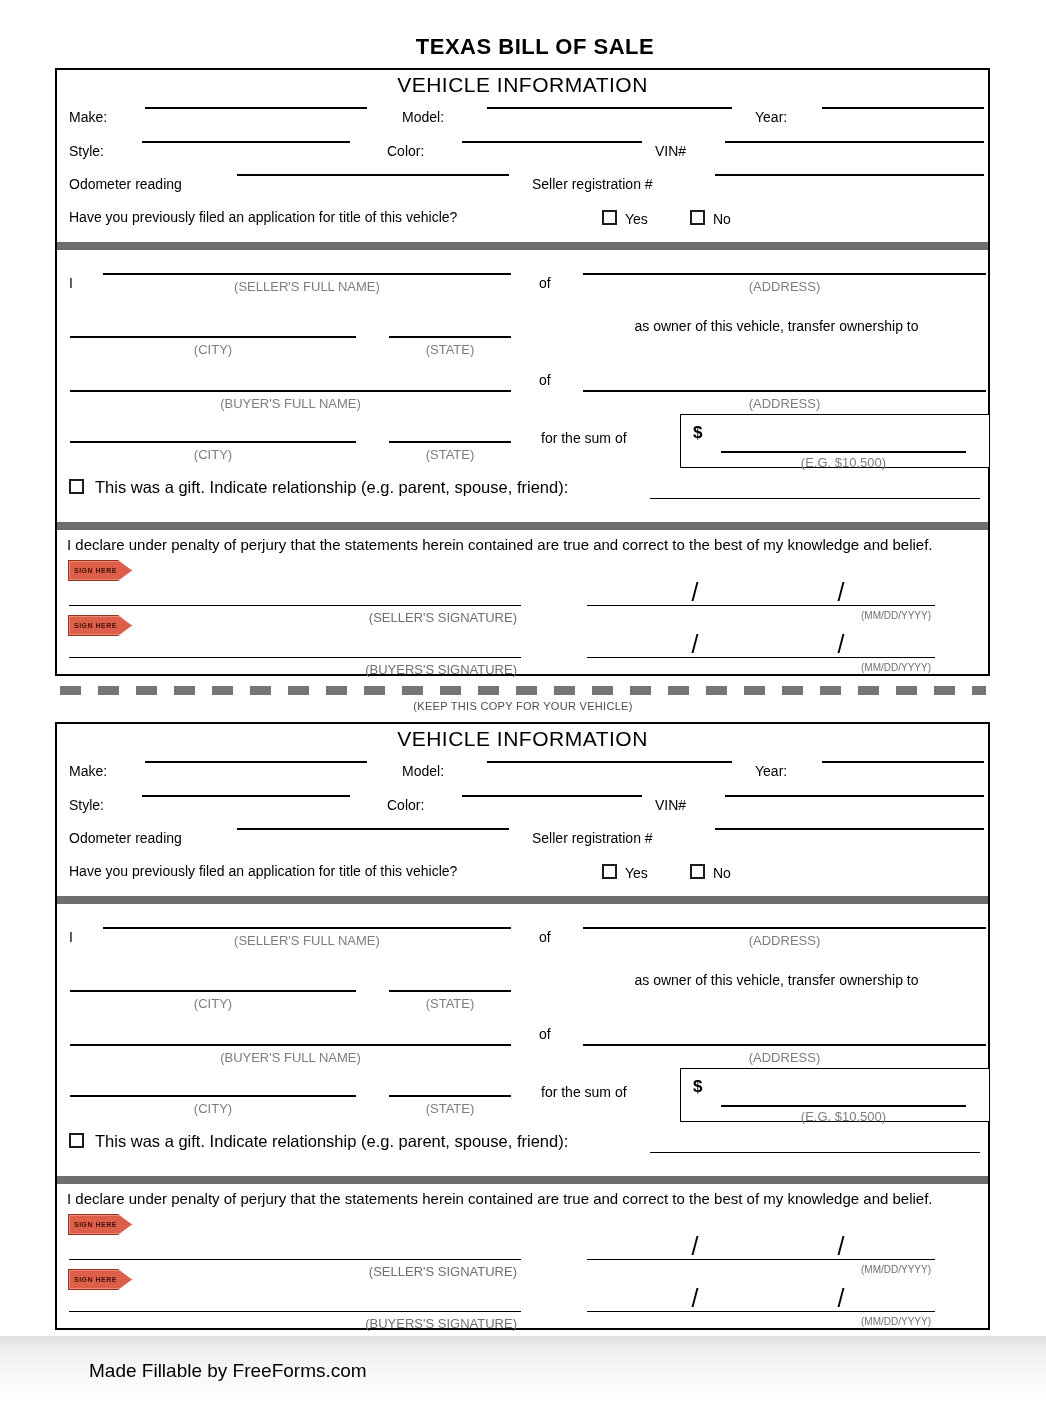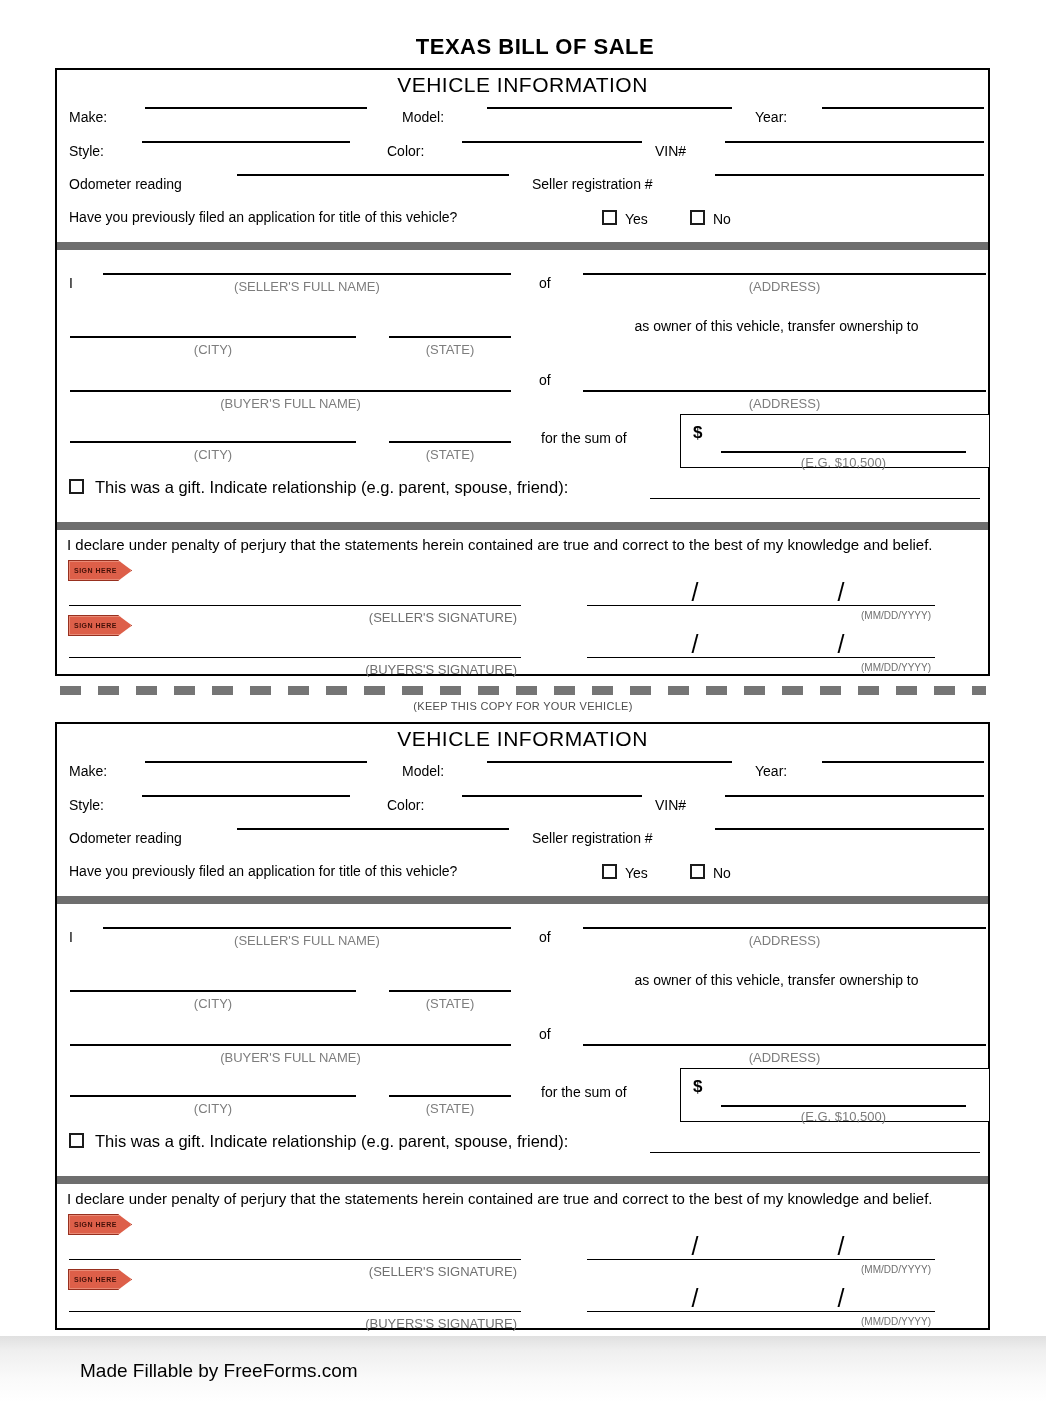--- a/index.html
+++ b/index.html
@@ -92,21 +92,21 @@
   }
   .records-note {
     position:absolute; top:700px; left:0; width:100%;
     text-align:center; font-size:11px; color:#4d4d4d; letter-spacing:0.3px;
   }
 
   .footer-band {
     position:absolute; top:1336px; left:0; width:100%; height:66px;
     background:linear-gradient(180deg,#e0e0e0 0%, #efefef 22%, #fafafa 65%, #ffffff 100%);
   }
-  .footer-text { position:absolute; top:1360px; left:80px; font-size:19px; }
+  .footer-text { position:absolute; top:1360px; left:89px; font-size:19px; }
 </style>
 </head>
 <body>
 
 <div class="doc-title">TEXAS BILL OF SALE</div>
 
 <div id="copy-mount-1">
   <div class="copy-box copy-1">
 
     <div class="vi-header">VEHICLE INFORMATION</div>

